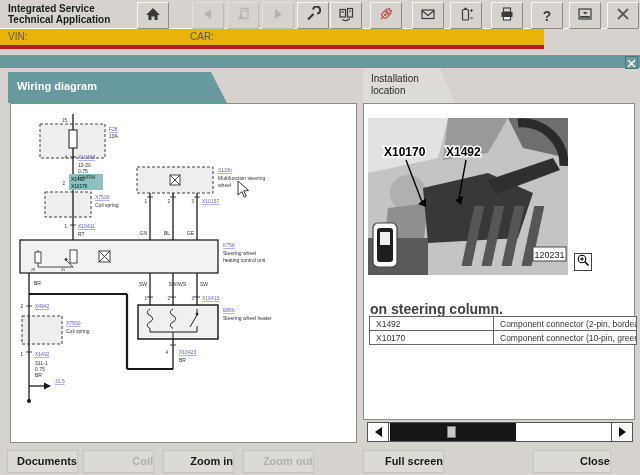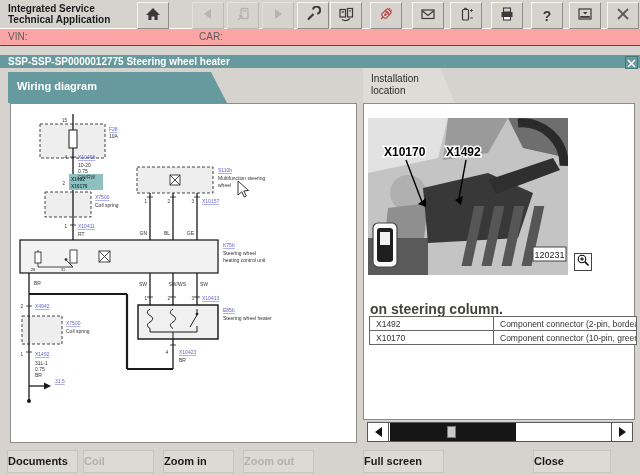--- a/index.html
+++ b/index.html
@@ -6,23 +6,23 @@
   body{width:640px;height:475px;position:relative;overflow:hidden;background:#d6d3ce;
        font-family:"Liberation Sans",sans-serif;-webkit-font-smoothing:antialiased;}
   .abs{position:absolute;}
   
   #header{left:0;top:0;width:640px;height:28px;background:#d6d3ce;border-bottom:1px solid #ffffff;}
   #app-title{left:8px;top:3px;font-size:10px;font-weight:bold;color:#1a1a1a;line-height:11px;}
   .tbtn{top:2px;width:30px;height:25px;background:#d6d3ce;border:1px solid;
         border-color:#f7f6f3 #8f8d88 #8f8d88 #f7f6f3;display:flex;align-items:center;justify-content:center;}
   .tbtn.flat{border-color:#e3e1dc #bdbbb5 #bdbbb5 #e3e1dc;}
   
-  #vin-row{left:0;top:29px;width:640px;height:16px;background:#fca5a5;border-bottom:1px solid #b91c1c;}
+  #vin-row{left:0;top:29px;width:544px;height:16px;background:#eab308;border-bottom:4px solid #b91c1c;}
   #vin-label{left:8px;top:2px;font-size:10px;color:#5a5a56;}
-  #car-label{left:199px;top:2px;font-size:10px;color:#5a5a56;}
+  #car-label{left:190px;top:2px;font-size:10px;color:#5a5a56;}
   #car-value{left:218px;top:2px;font-size:10px;font-weight:bold;color:#111;}
   
   #doc-bar{left:0;top:55px;width:640px;height:13px;background:#669a9e;}
   #doc-title{left:8px;top:0px;font-size:10px;font-weight:bold;color:#fff;line-height:13px;}
   #doc-close{left:625px;top:1px;width:11px;height:11px;background:#669a9e;border:1px solid #41787c;
              display:flex;align-items:center;justify-content:center;}
   
   #tab-wiring{left:8px;top:72px;width:219px;height:31px;background:#669a9e;color:#fff;font-size:11px;
       font-weight:bold;padding-left:9px;line-height:28px;box-sizing:border-box;
       clip-path:polygon(0 0,calc(100% - 16px) 0,100% 100%,0 100%);}
@@ -51,21 +51,21 @@
   #hscroll{left:367px;top:422px;width:266px;height:20px;background:#fff;border:1px solid #555;box-sizing:border-box;}
   .sb-btn{top:0;width:20px;height:18px;background:#fff;display:flex;align-items:center;justify-content:center;}
   #sb-left{left:0;border-right:1px solid #555;}
   #sb-right{right:0;left:auto;border-left:1px solid #555;}
   .tri-l{width:0;height:0;border-top:5px solid transparent;border-bottom:5px solid transparent;border-right:7px solid #111;}
   .tri-r{width:0;height:0;border-top:5px solid transparent;border-bottom:5px solid transparent;border-left:7px solid #111;}
   #sb-thumb{left:22px;top:0;width:126px;height:18px;background:#161616;}
   #sb-grip{left:57px;top:3px;width:9px;height:12px;background:#c9c9c9;border:1px solid #777;box-sizing:border-box;}
   
   .fbtn{top:450px;height:23px;background:#dcdad5;border:1px solid #c6c4be;box-sizing:border-box;
-        font-size:11px;font-weight:bold;color:#1a1a1a;text-align:left;line-height:21px;}
+        font-size:11px;font-weight:bold;color:#1a1a1a;text-align:right;line-height:21px;}
   .fbtn.disabled{color:#b2b0aa;}
 </style>
 </head>
 <body>
 
 <div class="abs" id="header">
   <div class="abs" id="app-title">
     <div>Integrated Service</div>
     <div>Technical Application</div>
   </div>
@@ -158,21 +158,20 @@
         </svg></span>
   </div>
 </div>
 
 <div class="abs" id="vin-row">
   <span class="abs" id="vin-label">VIN:</span>
   <span class="abs" id="car-label">CAR:</span>
 </div>
 
 <div class="abs" id="doc-bar">
-  <span class="abs" id="doc-title">SSP-SSP-SP0000012775 Steering wheel heater</span>
   <div class="abs" id="doc-close">
     <span><svg width="9" height="9" stroke="#ffffff" stroke-width="1.5">
           <line x1="1" y1="1" x2="8" y2="8"></line>
           <line x1="8" y1="1" x2="1" y2="8"></line>
         </svg></span>
   </div>
 </div>
 
 <div class="abs" id="tab-wiring">Wiring diagram</div>
 <div class="abs" id="tab-install">

